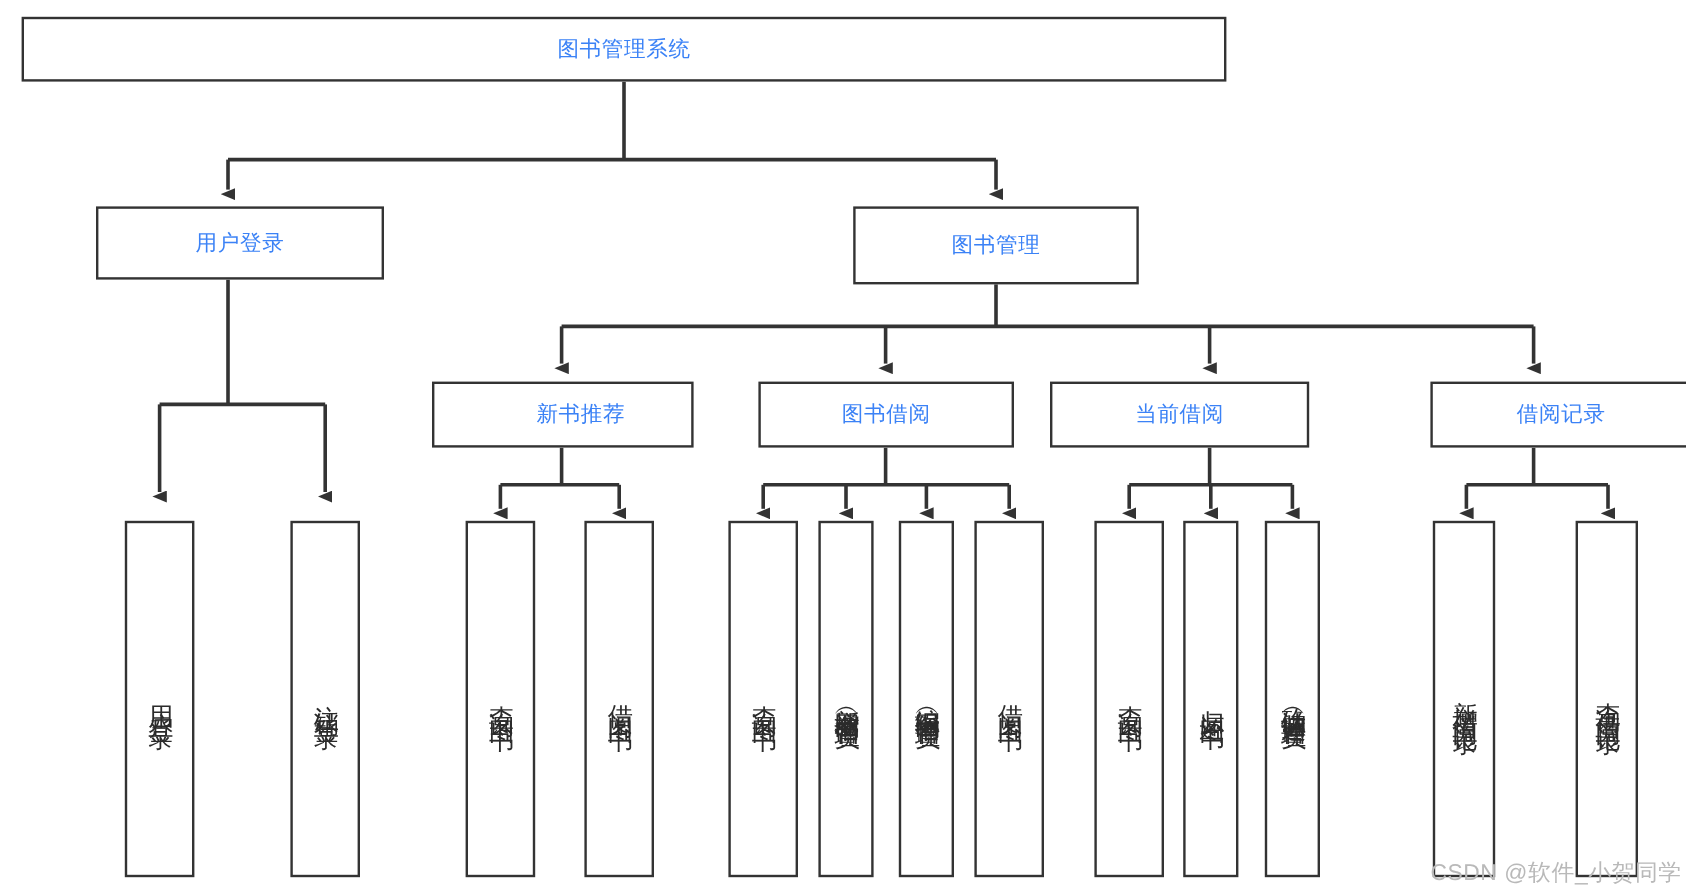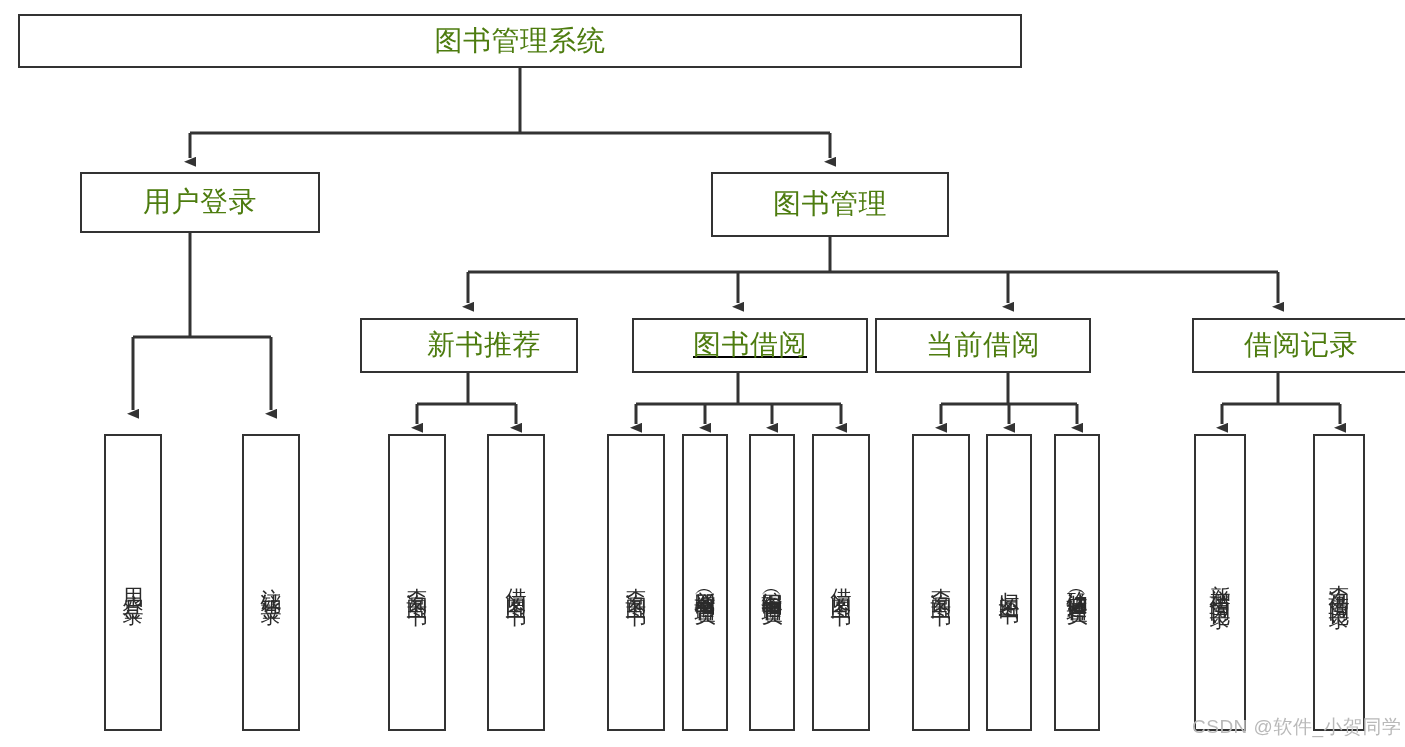--- a/index.html
+++ b/index.html
@@ -29,22 +29,22 @@
     position: absolute;
     box-sizing: border-box;
     background: #ffffff;
     border: 2.5px solid #333333;
     display: flex;
     align-items: center;
     justify-content: center;
     overflow: hidden;
   }
   .node-label-h {
-    font-size: 28px;
-    color: #4d7c0f;
+    font-size: 18px;
+    color: #3b82f6;
     line-height: 1.15;
     letter-spacing: 0.5px;
     white-space: nowrap;
     text-align: center;
   }
   .node-label-v {
     font-size: 21px;
     color: #2b2b2b;
     writing-mode: vertical-rl;
     text-orientation: upright;
@@ -131,21 +131,21 @@
   </div>
 
   <div class="node-box" style="left:711px; top:172px; width:238px; height:65px;">
     <span class="node-label-h">图书管理</span>
   </div>
 
   <div class="node-box" style="left:360px; top:318px; width:218px; height:55px;padding-left:30px;">
     <span class="node-label-h">新书推荐</span>
   </div>
 
-  <div class="node-box" style="left:632px; top:318px; width:236px; height:55px;text-decoration:underline;">
+  <div class="node-box" style="left:632px; top:318px; width:213px; height:55px;">
     <span class="node-label-h">图书借阅</span>
   </div>
 
   <div class="node-box" style="left:875px; top:318px; width:216px; height:55px;">
     <span class="node-label-h">当前借阅</span>
   </div>
 
   <div class="node-box" style="left:1171px; top:318px; width:218px; height:55px;margin-left:21px;">
     <span class="node-label-h">借阅记录</span>
   </div>

